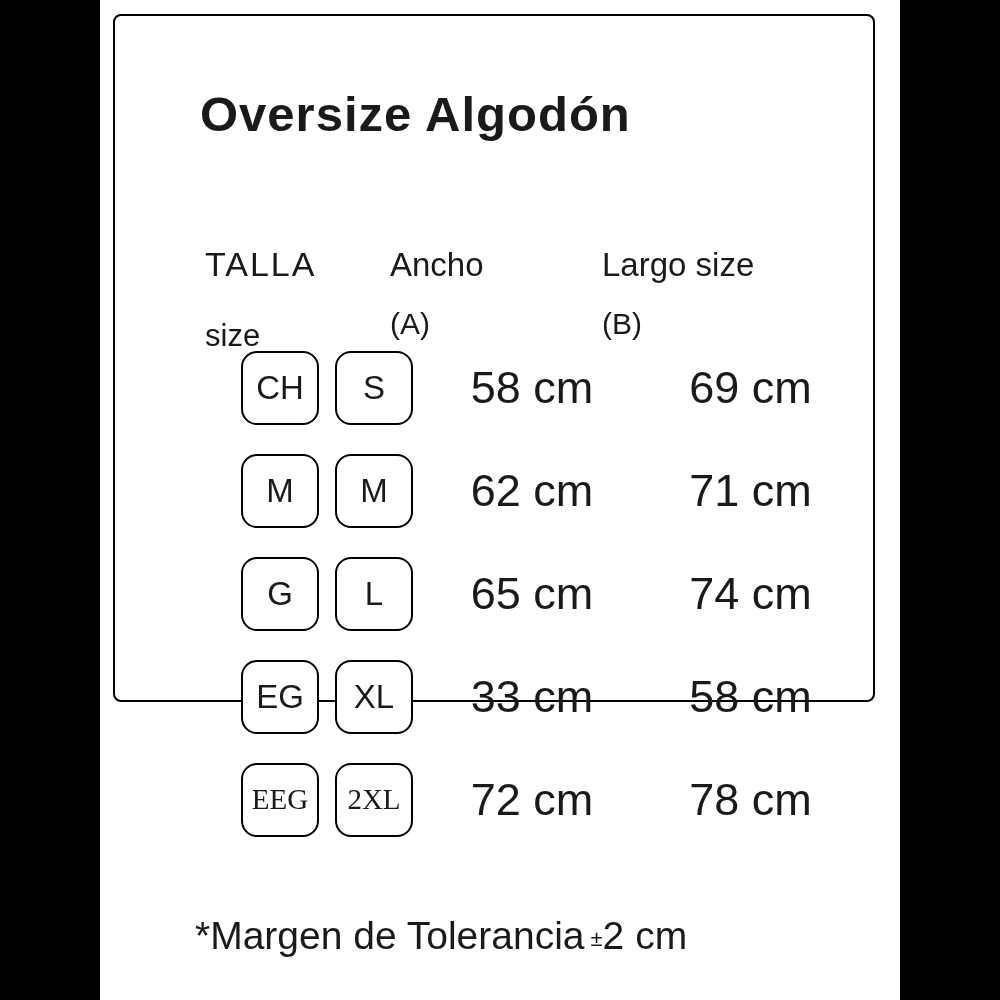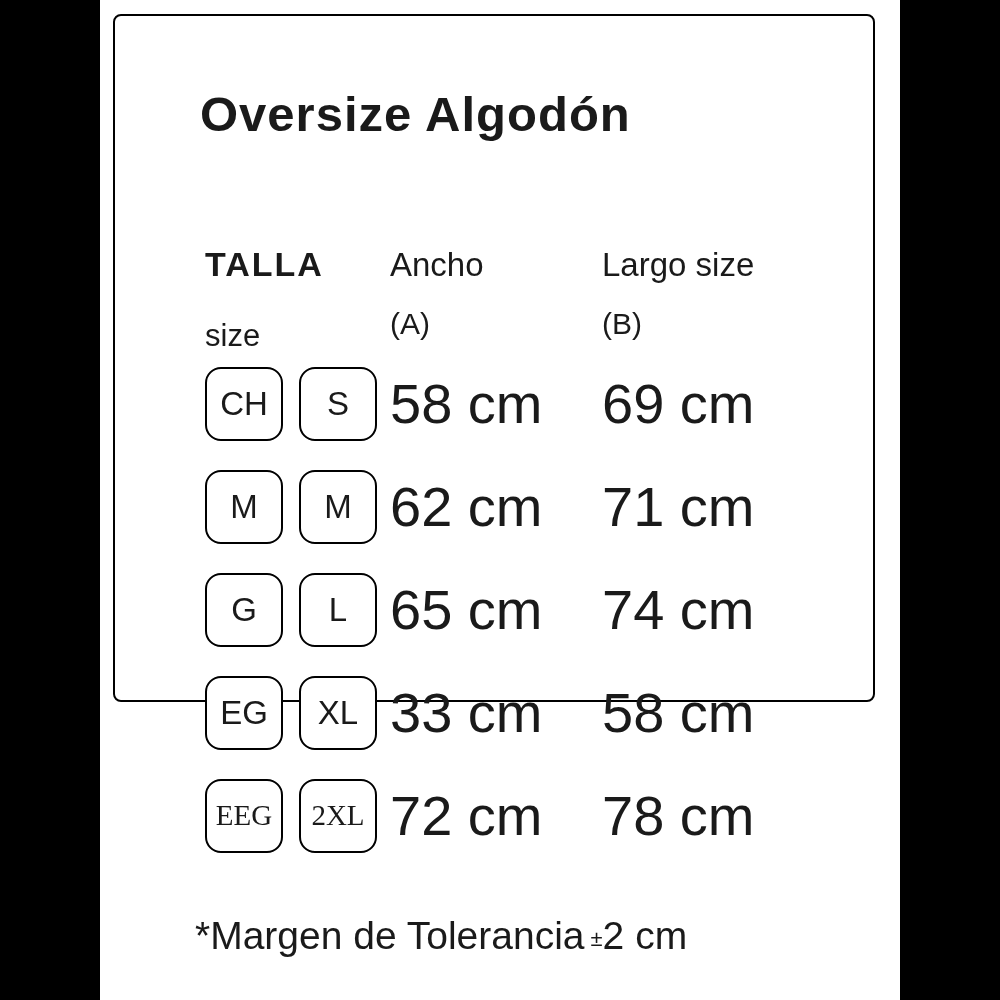--- a/index.html
+++ b/index.html
@@ -42,45 +42,45 @@
 
   .grid {
     display: grid;
     grid-template-columns: 185px 212px 225px;
     margin-left: 90px;
   }
 
   .header-grid { position: absolute; top: 229px; left: 0; right: 0; }
 
   .size-head .primary {
-    font-size: 34px; font-weight: 700; letter-spacing: 2px; line-height: 1.15;
+    font-size: 34px; font-weight: 400; letter-spacing: 2px; line-height: 1.15;
   }
   .size-head .secondary {
     font-size: 31px; font-weight: 400; margin-top: 34px; line-height: 1.15;
   }
   .measure-head { text-align: left; }
   .measure-head .primary { font-size: 33px; font-weight: 400; line-height: 1.2; white-space: nowrap; }
   .measure-head .sub     { font-size: 30px; font-weight: 400; margin-top: 22px; line-height: 1.15; }
 
-  .rows-grid { position: absolute; top: 336px; left: 0; right: 0; }
+  .rows-grid { position: absolute; top: 320px; left: 0; right: 0; padding-left: 36px; }
   .row { height: 103px; align-items: center; }
 
   .badges { display: flex; gap: 16px; align-items: center; }
   .badge {
     width: 78px; height: 74px;
     border: 2px solid var(--frame);
     border-radius: 16px;
     background: var(--bg);
     display: flex; align-items: center; justify-content: center;
     flex: 0 0 auto;
   }
   .badge span { font-size: 33px; }
   .badge span.small { font-size: 29px; font-family: Liberation Serif, serif; }
 
-  .value { font-size: 56px; text-align: left; white-space: nowrap; }
+  .value { font-size: 45px; text-align: center; white-space: nowrap; }
 
   .footer-note {
     position: absolute;
     left: 195px; top: 914px;
     font-size: 39px;
     white-space: nowrap;
   }
   .footer-note .pm  { font-size: 22px; margin-left: 6px; position: relative; top: -3px; }
   .footer-note .val { margin-left: 0; }
 </style>

